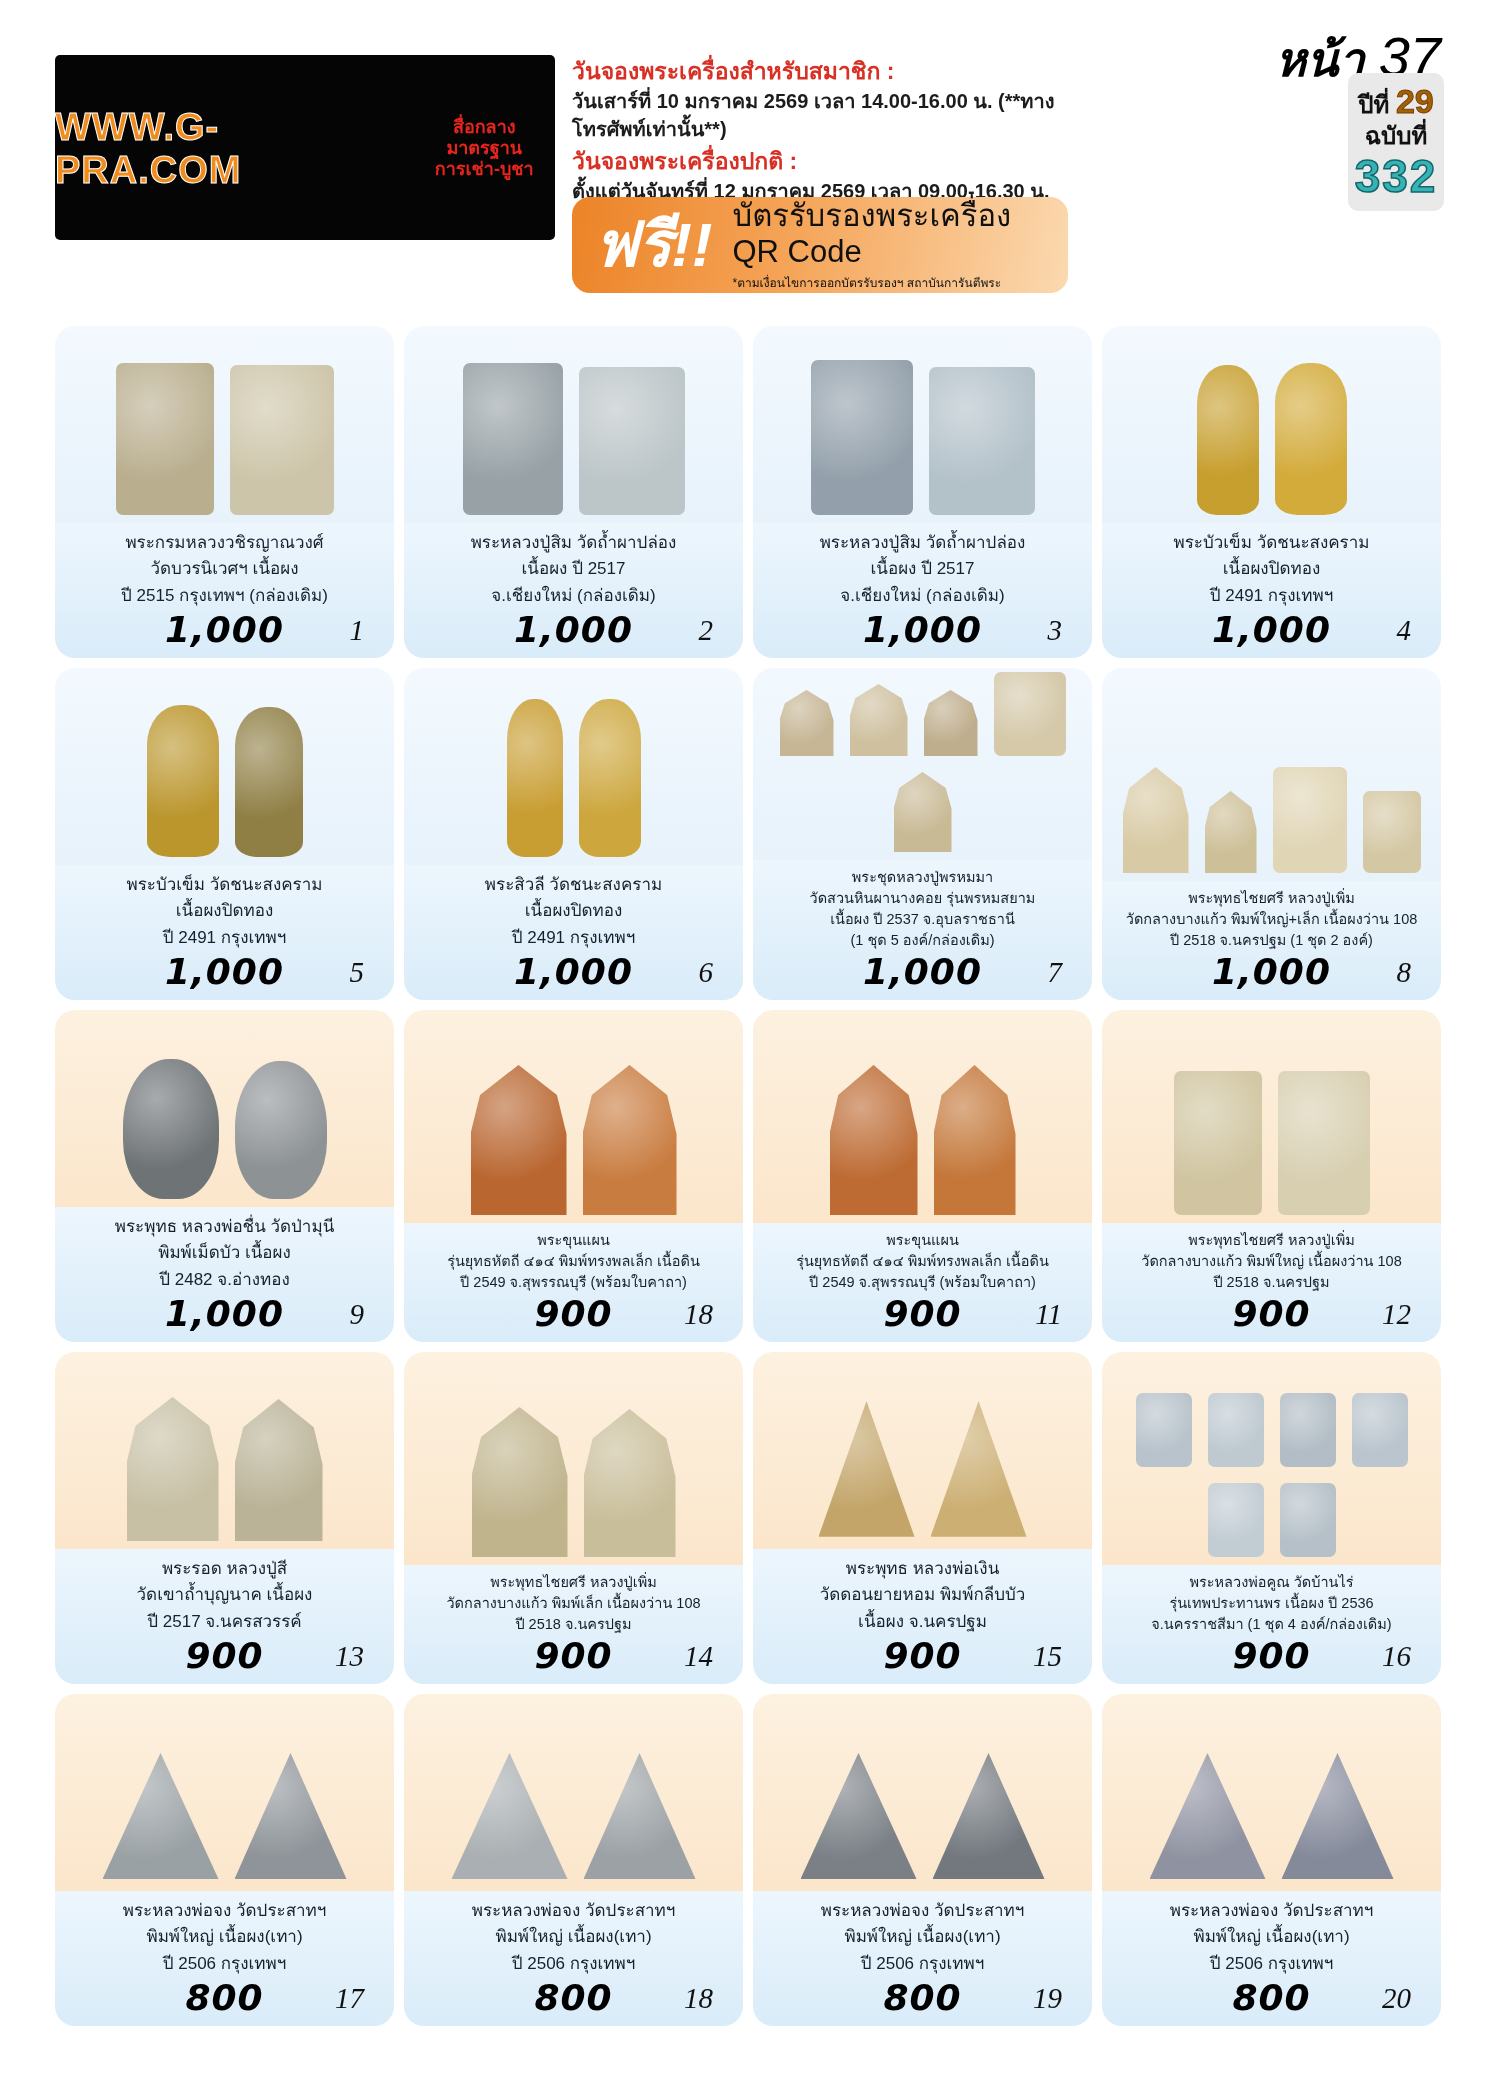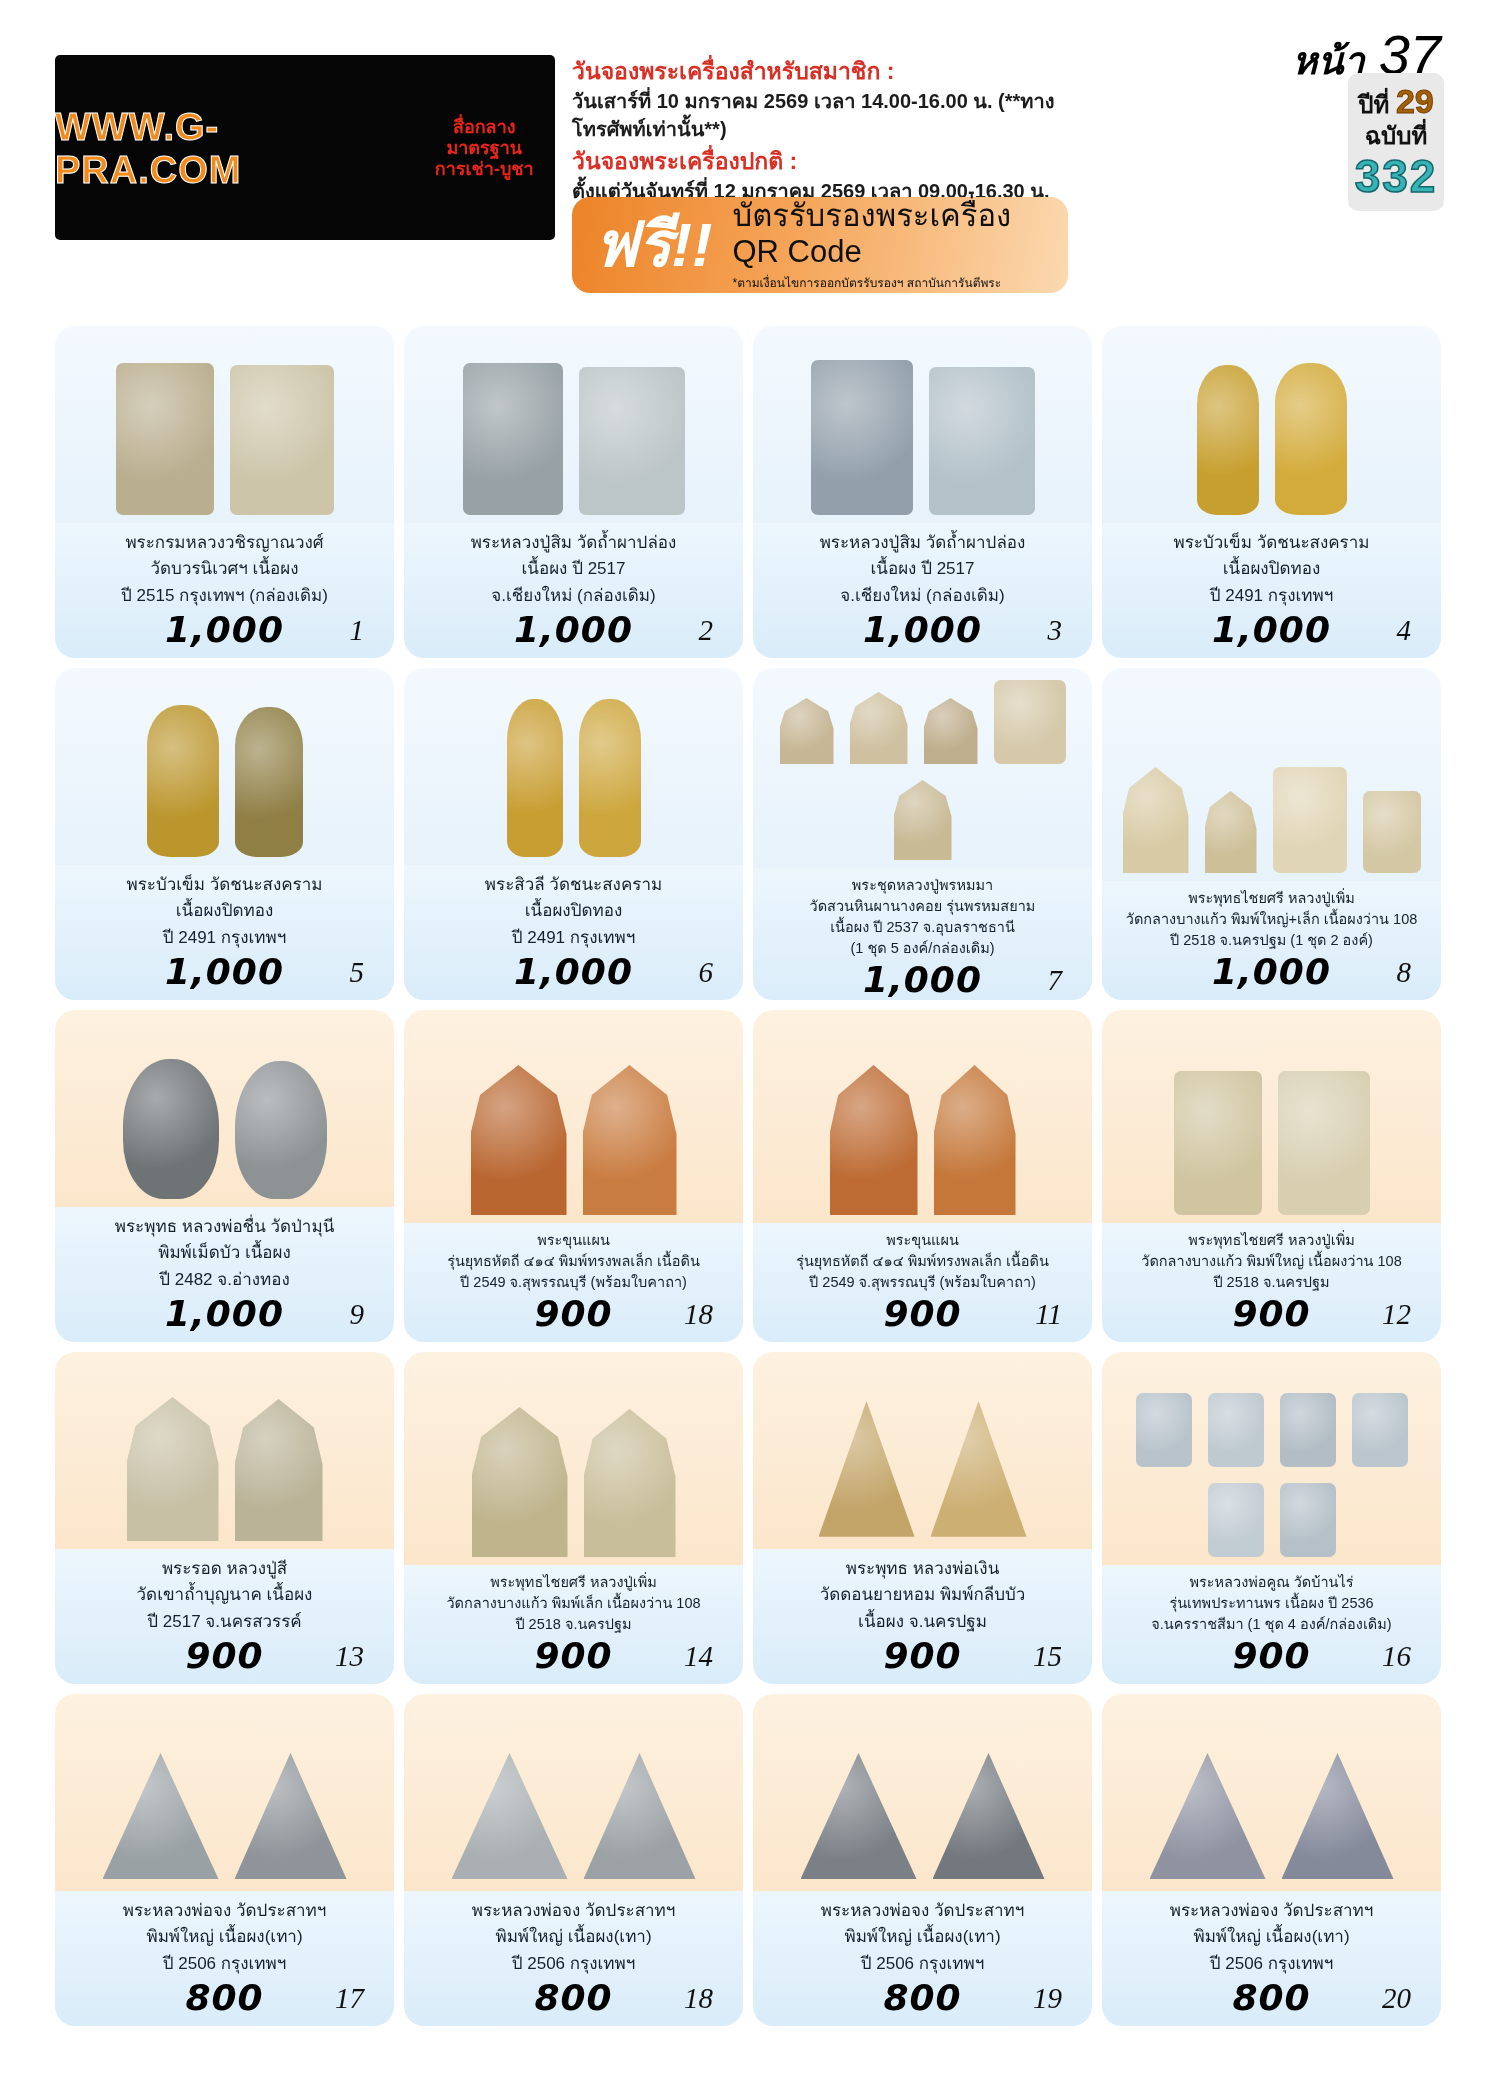--- a/index.html
+++ b/index.html
@@ -19,21 +19,21 @@
     -webkit-background-clip:text;background-clip:text;color:transparent;
     -webkit-text-stroke:1.5px #e4e4e4;
   }
   .logo-row{display:flex;align-items:center;gap:12px;margin-top:2px;}
   .logo-url{
     font-size:38px;font-weight:bold;color:#f08c1e;letter-spacing:1px;
     -webkit-text-stroke:1px #ffffff;
   }
   .logo-taglines{color:#e8251c;font-weight:bold;font-size:18px;line-height:1.15;text-align:center;}
   .page-line{position:absolute;top:22px;right:55px;font-style:italic;color:#000;display:flex;align-items:baseline;gap:14px;}
-  .page-label{font-size:38px;font-weight:bold;}
+  .page-label{font-size:47px;font-weight:bold;}
   .page-number{font-size:56px;font-weight:500;}
   .issue-badge{
     position:absolute;left:1348px;top:73px;width:96px;padding:8px 0 10px;
     background:#e9e9e9;border-radius:10px;text-align:center;
   }
   .year-row{font-size:24px;font-weight:bold;color:#111;line-height:1.2;}
   .year-number{font-size:34px;color:#a16207;-webkit-text-stroke:1px #7a3c05;}
   .issue-label{font-size:24px;font-weight:bold;color:#111;line-height:1.2;}
   .issue-number{
     font-size:46px;font-weight:bold;color:#37b3b6;line-height:1.1;
@@ -48,21 +48,21 @@
     display:flex;align-items:center;padding:0 22px;box-sizing:border-box;gap:20px;
   }
   .promo-free{color:#ffffff;font-size:62px;font-weight:bold;font-style:italic;line-height:1;flex:0 0 auto;}
   .promo-title{font-size:31px;color:#101010;line-height:1.15;}
   .promo-note{font-size:12px;font-weight:normal;color:#101010;margin-top:3px;}
   
   .grid{
     position:absolute;left:55px;top:326px;width:1386px;
     display:grid;grid-template-columns:repeat(4,1fr);gap:10px;
   }
-  .card{height:332px;border-radius:20px;overflow:hidden;display:flex;flex-direction:column;}
+  .card{height:332px;border-radius:20px;overflow:hidden;display:flex;flex-direction:column;justify-content:flex-end;}
   .imgzone{
     flex:1 1 auto;display:flex;flex-wrap:wrap;align-items:flex-end;align-content:flex-end;
     justify-content:center;gap:16px;padding:12px 12px 8px;
   }
   .zone-blue .imgzone{background:linear-gradient(180deg,#f3f9fe 0%,#e7f2fb 100%);}
   .zone-peach .imgzone{background:linear-gradient(180deg,#fdf1e0 0%,#fbe6cb 100%);}
   .textzone{
     flex:0 0 auto;background:linear-gradient(180deg,#edf6fd 0%,#d9ecf9 100%);
     text-align:center;padding:7px 10px 8px;position:relative;
   }

